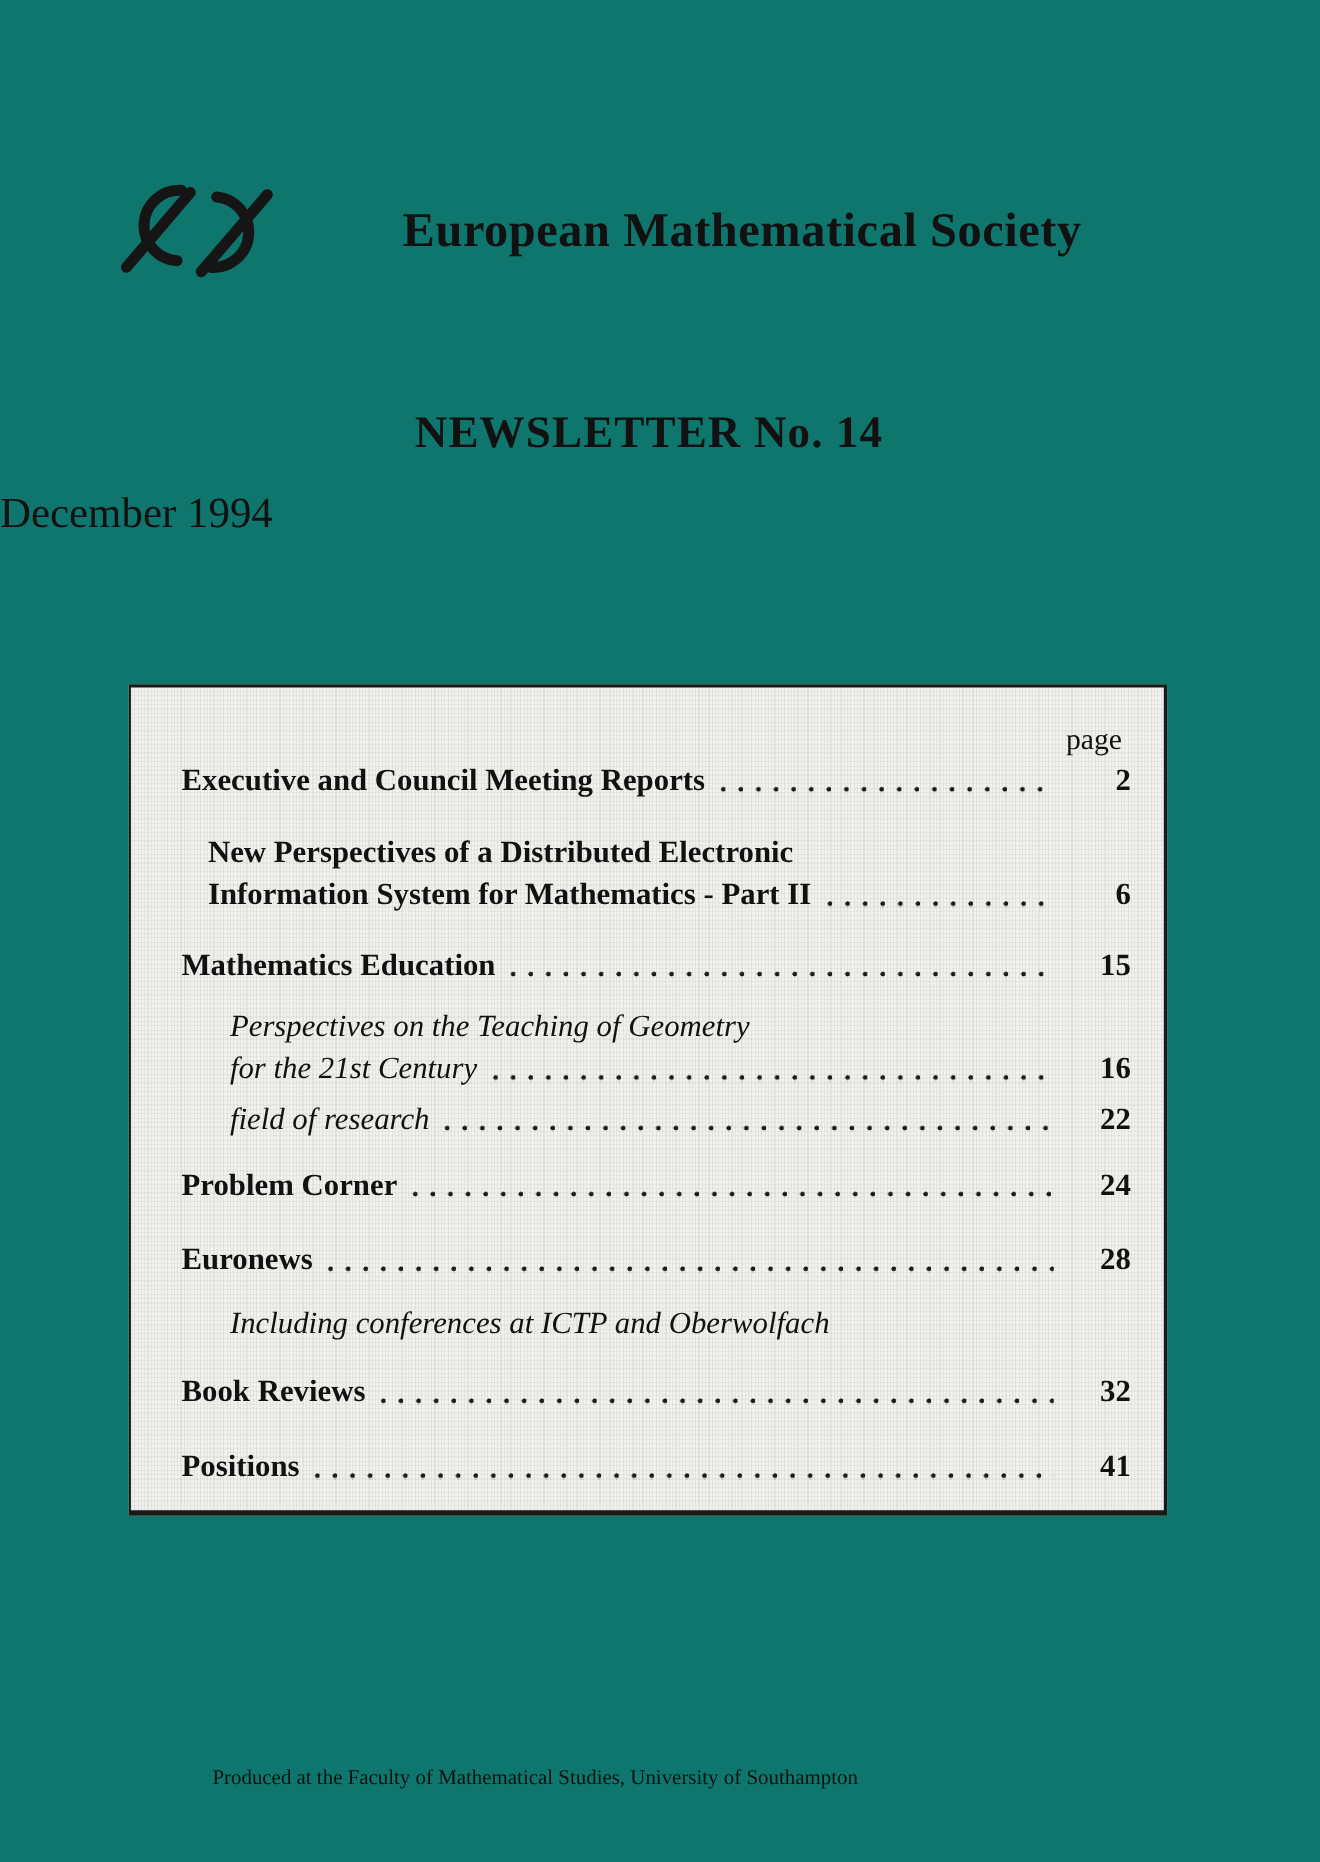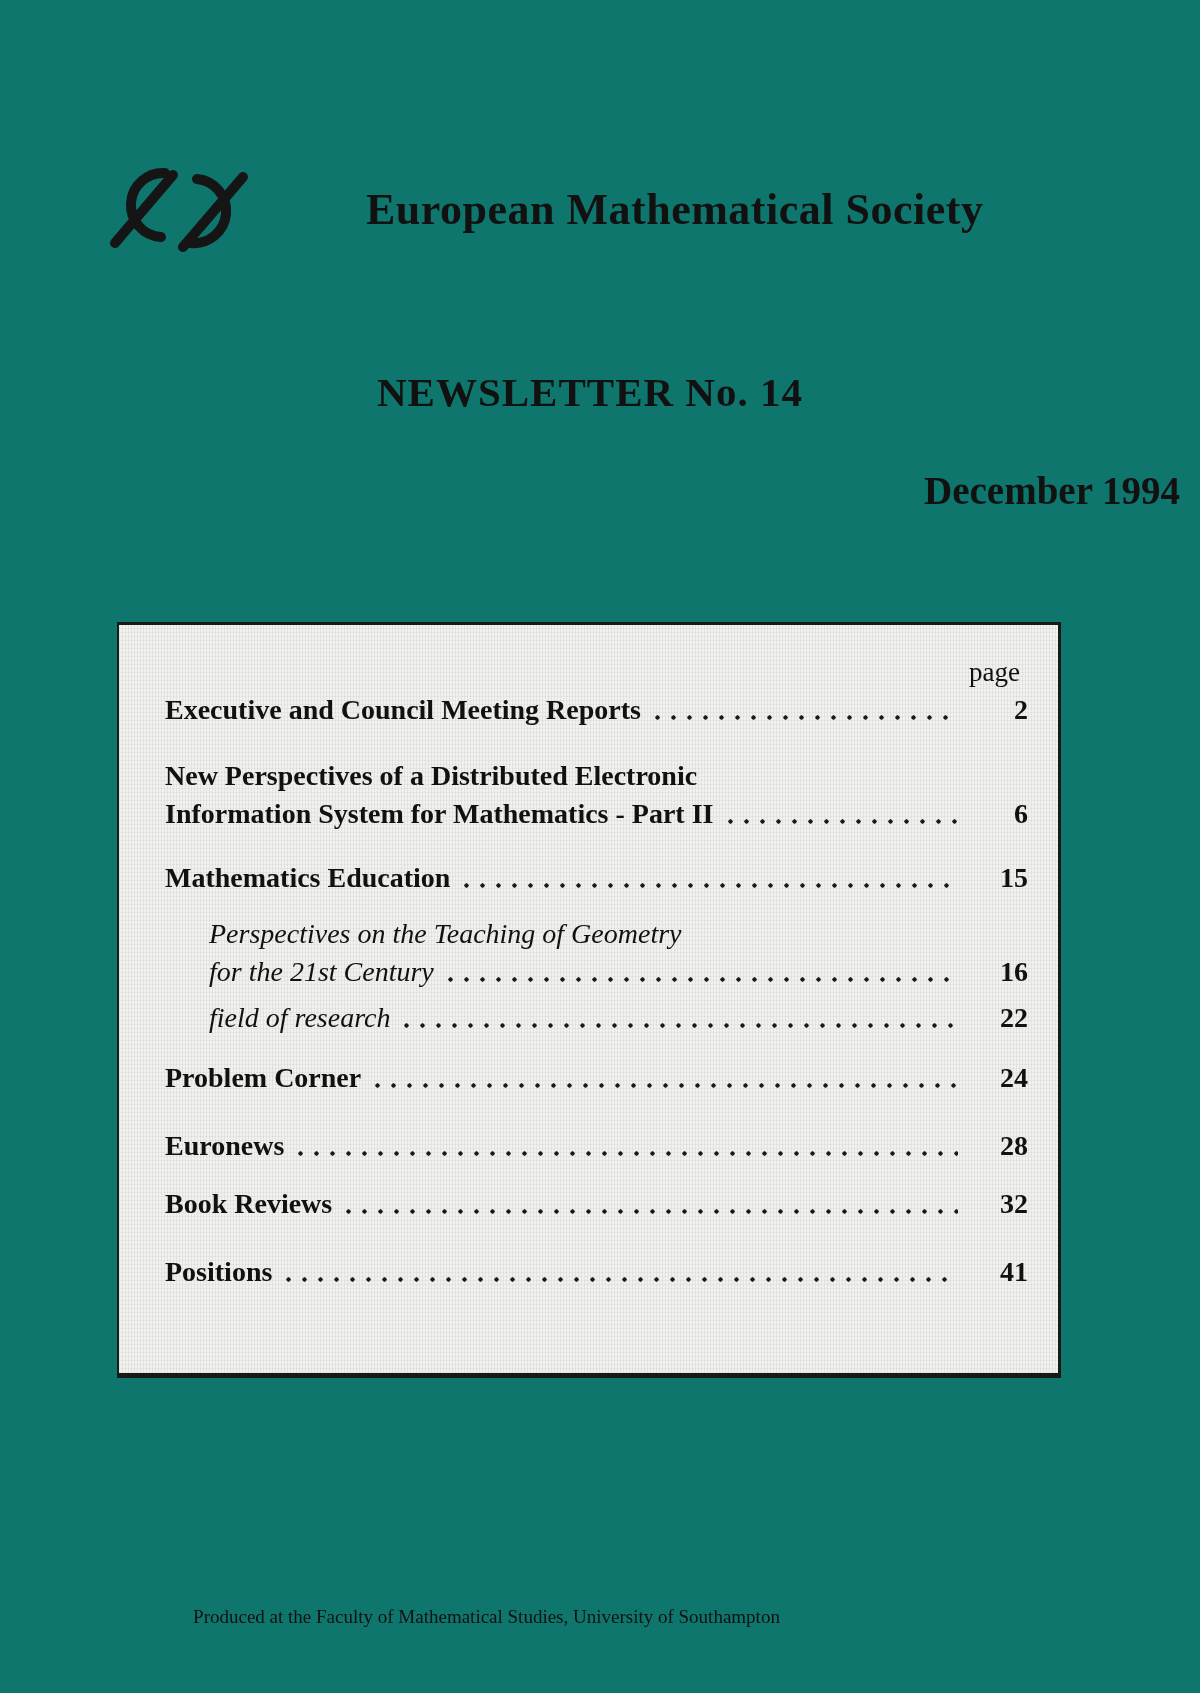--- a/index.html
+++ b/index.html
@@ -44,24 +44,24 @@
     top: 368px;
     text-align: center;
     font-size: 41px;
     font-weight: 700;
     letter-spacing: 1px;
   }
   .issue-date {
     position: absolute;
     left: 0;
     width: 1180px;
-    top: 468px;
-    text-align: right;
+    top: 444px;
+    text-align: left;
     font-size: 39px;
-    font-weight: 700;
+    font-weight: 400;
   }
 
   
   .toc-box {
     position: absolute;
     left: 117px;
     top: 622px;
     width: 944px;
     height: 756px;
     box-sizing: border-box;
@@ -112,21 +112,21 @@
     flex: 0 0 auto;
   }
   .sub { 
     padding-left: 44px;
     font-style: italic;
     font-weight: 500;
   }
   .sub .toc-line, .sub.toc-line { font-weight: 500; }
 
   .mb-a { margin-bottom: 28px; }
-  .mb-b { margin-bottom: 26px; }
+  .mb-b { margin-bottom: 26px; margin-left: 24px; }
   .mb-c { margin-bottom: 18px; }
   .mb-d { margin-bottom: 8px;  }
   .mb-e { margin-bottom: 22px; }
   .mb-f { margin-bottom: 30px; }
   .mb-g { margin-bottom: 20px; }
   .mb-h { margin-bottom: 24px; }
 
   
   .footer {
     position: absolute;
@@ -212,20 +212,23 @@
     </div>
 
     <div class="toc-entry mb-g">
       <div class="toc-row">
         <span class="toc-line toc-title">Euronews</span>
         <span class="leader"></span>
         <span class="toc-pagenum">28</span>
       </div>
     </div>
 
+    <div class="toc-entry sub mb-h">
+      <div class="toc-line">Including conferences at ICTP and Oberwolfach</div>
+    </div>
 
     <div class="toc-entry mb-f">
       <div class="toc-row">
         <span class="toc-line toc-title">Book Reviews</span>
         <span class="leader"></span>
         <span class="toc-pagenum">32</span>
       </div>
     </div>
 
     <div class="toc-entry">

